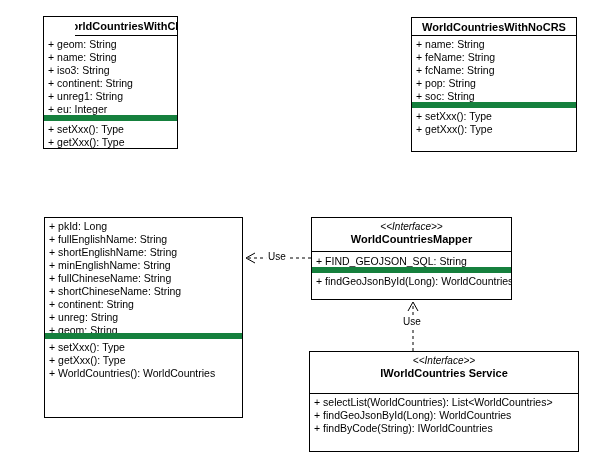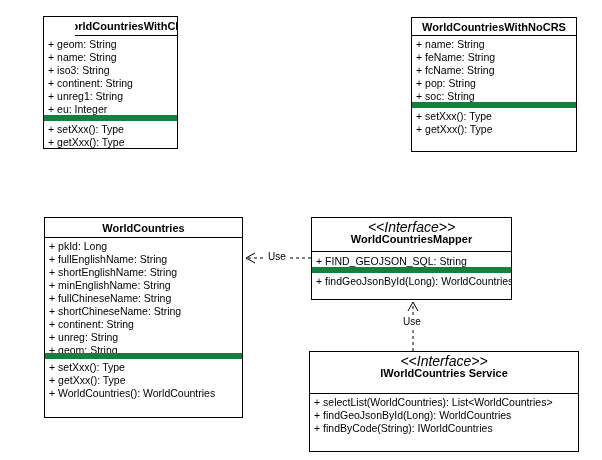--- a/index.html
+++ b/index.html
@@ -18,21 +18,21 @@
     position:absolute; background:#ffffff; border:1px solid #000000;
     display:flex; flex-direction:column;
   }
   .uml-title {
     border-bottom:1px solid #000000; flex:none;
     display:flex; flex-direction:column; align-items:center; justify-content:center;
     overflow:hidden;
   }
   .uml-title.top-align { justify-content:flex-start; padding-top:3px; }
   .cls-name   { font-size:11px; font-weight:bold; line-height:12px; text-align:center; white-space:nowrap; }
-  .stereotype { font-size:14px; font-style:italic; line-height:12px; text-align:left; white-space:nowrap; }
+  .stereotype { font-size:10px; font-style:italic; line-height:12px; text-align:left; white-space:nowrap; }
 
   .compartment { flex:none; border-bottom:6px solid #15803d; padding:2px 4px; overflow:hidden; }
   .compartment.methods { flex:1 1 auto; border-bottom:none; }
   .member-line { font-size:10.5px; line-height:13px; white-space:nowrap; }
 
   
   #cls-crs     { left:43px;  top:16px;  width:135px; height:133px; }
   #cls-crs .uml-title   { height:19px;margin-left:31px; }
   #cls-crs .attrs       { height:85px; }
 
@@ -103,23 +103,20 @@
         <div class="member-line">+ pop: String</div>
         <div class="member-line">+ soc: String</div>
       </div>
     <div class="compartment methods">
         <div class="member-line">+ setXxx(): Type</div>
         <div class="member-line">+ getXxx(): Type</div>
       </div>
   </div>
 
   <div class="uml-class" id="cls-wc">
-    <div class="uml-title">
-      <div class="cls-name">WorldCountries</div>
-    </div>
     <div class="compartment attrs">
         <div class="member-line">+ pkId: Long</div>
         <div class="member-line">+ fullEnglishName: String</div>
         <div class="member-line">+ shortEnglishName: String</div>
         <div class="member-line">+ minEnglishName: String</div>
         <div class="member-line">+ fullChineseName: String</div>
         <div class="member-line">+ shortChineseName: String</div>
         <div class="member-line">+ continent: String</div>
         <div class="member-line">+ unreg: String</div>
         <div class="member-line">+ geom: String</div>

